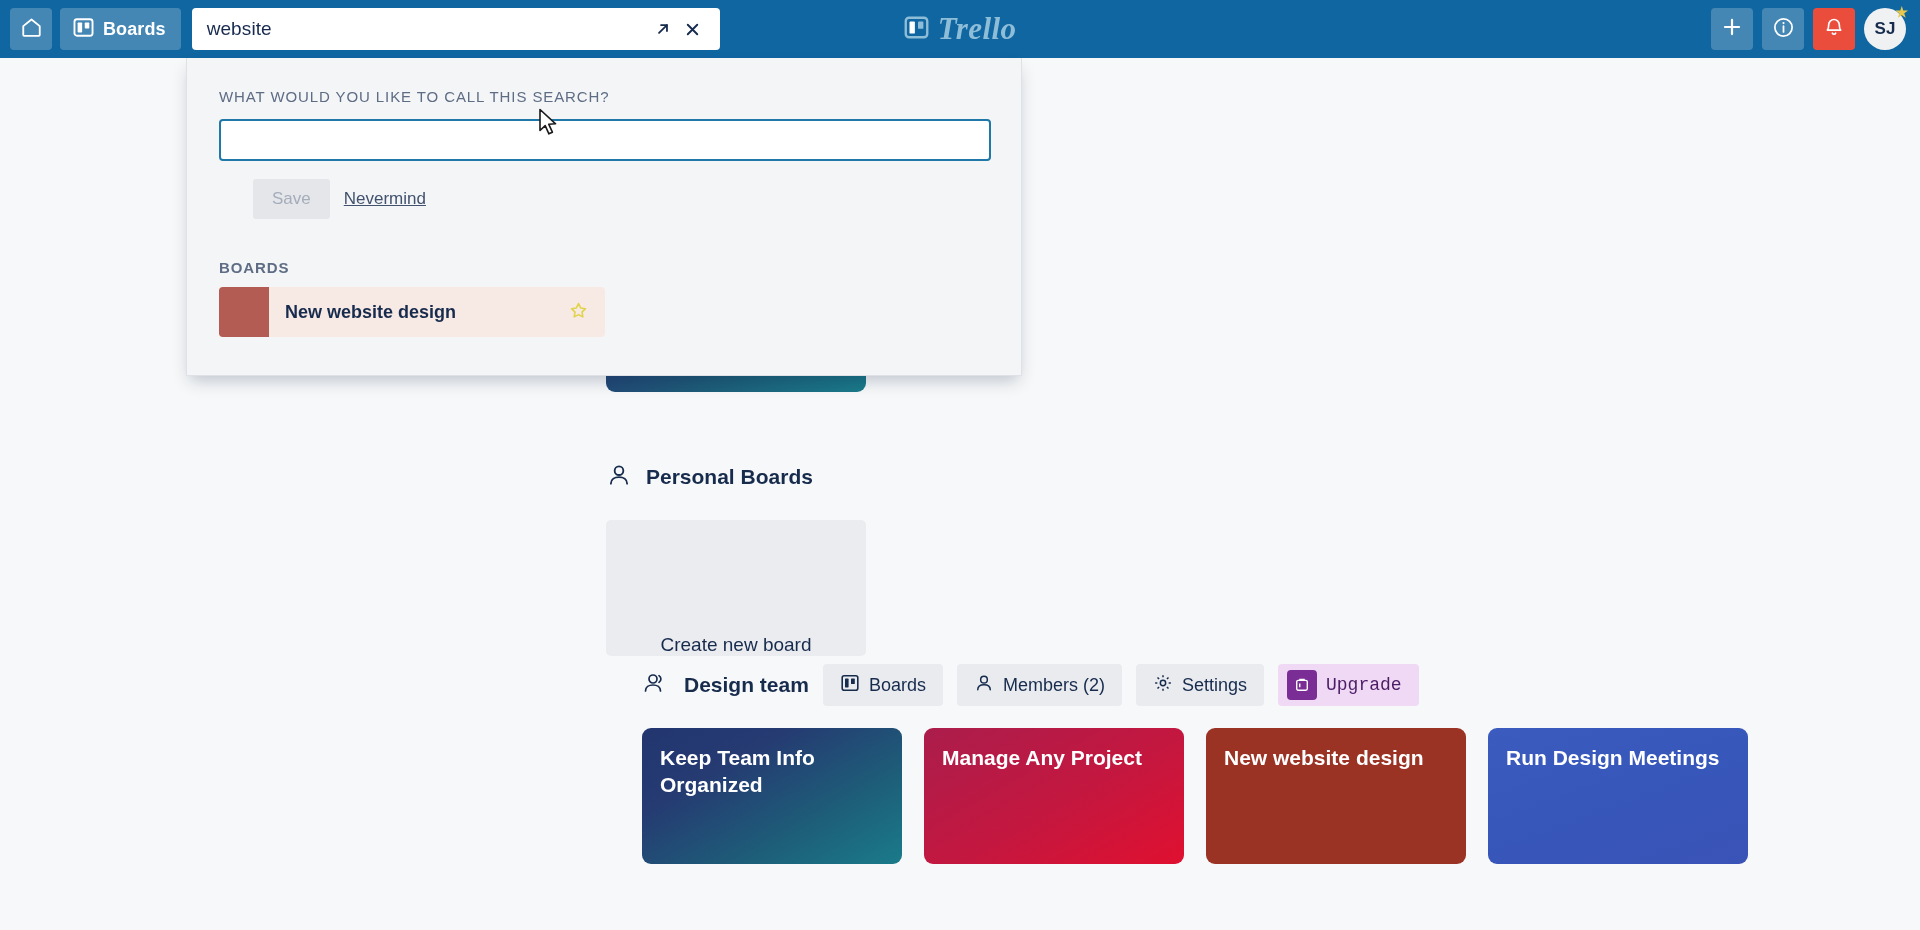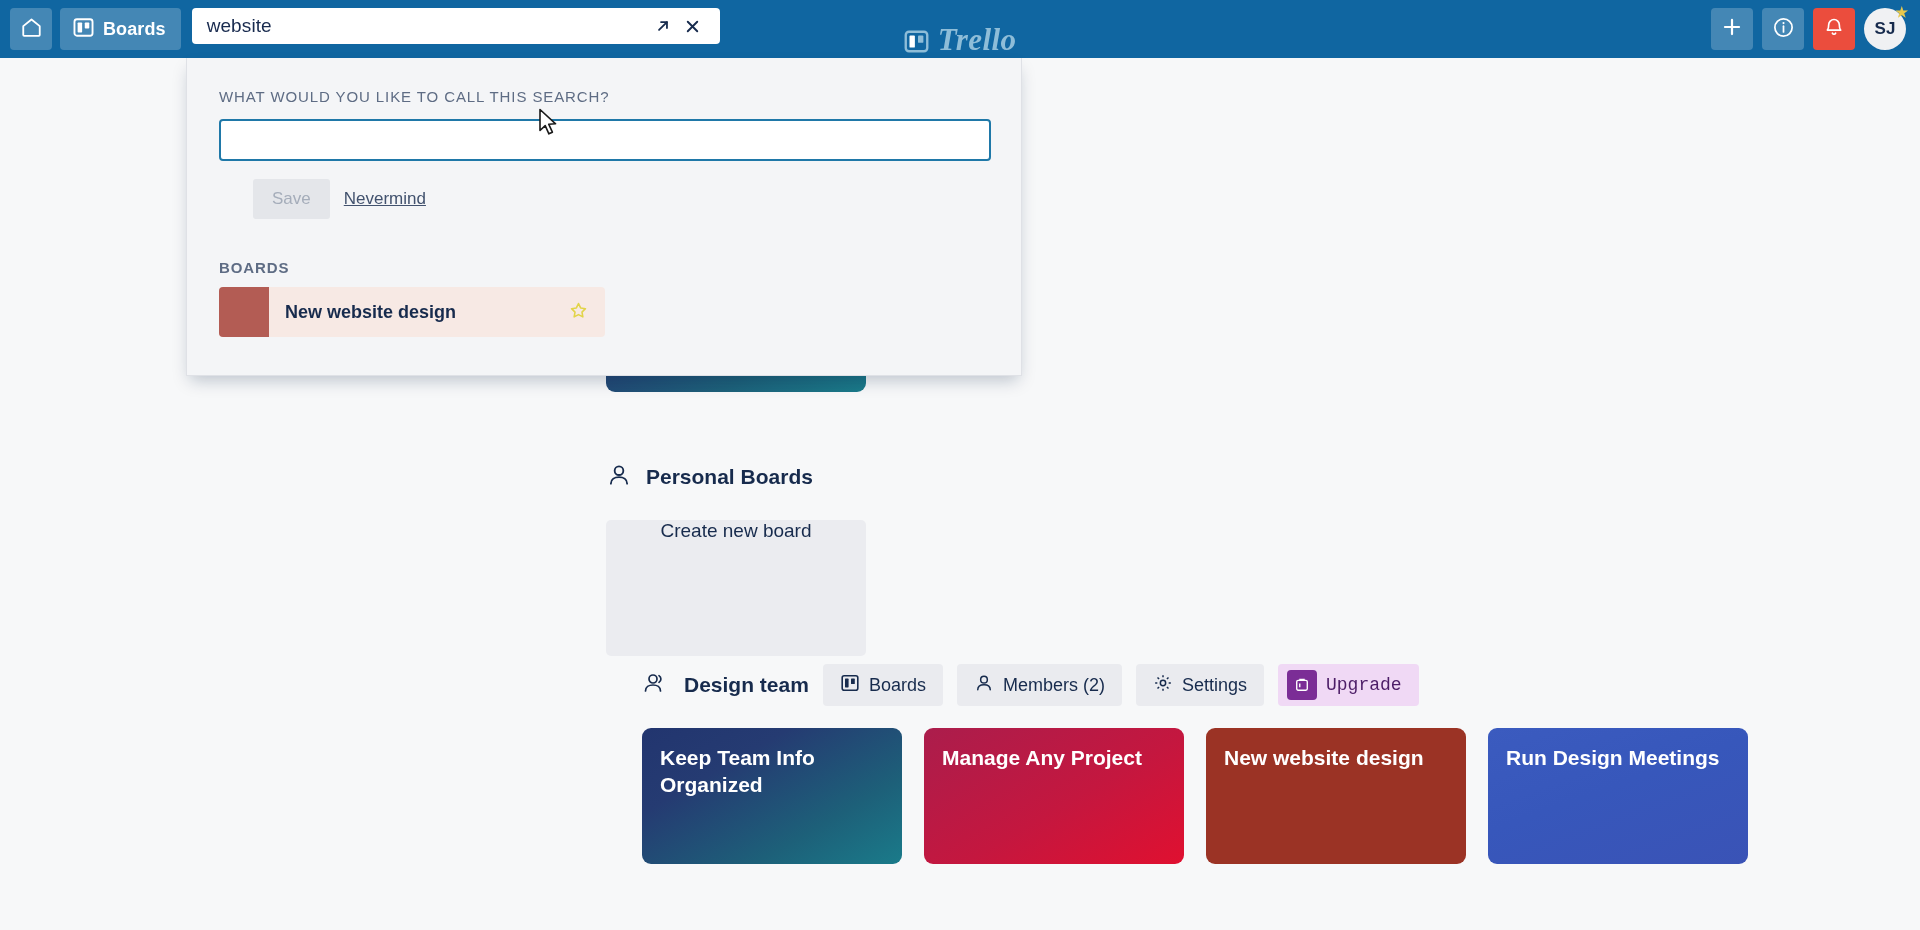--- a/index.html
+++ b/index.html
@@ -49,21 +49,21 @@
   }
 
   .search-wrap {
     position: relative;
     margin-left: 11px;
     width: 528px;
     height: 42px;
     flex: none;
   }
   .search-box {
-    width: 528px; height: 36px;
+    width: 528px; height: 42px;
     background: #ffffff;
     border-radius: 4px;
     display: flex;
     align-items: center;
     padding: 0 12px 0 15px;
   }
   .search-text {
     flex: 1;
     font-size: 19px;
     color: #182a4e;
@@ -74,21 +74,21 @@
     display: flex; align-items: center; justify-content: center;
     cursor: pointer;
     flex: none;
   }
 
   .logo {
     position: absolute;
     left: 0; right: 0;
     top: 0; height: 58px;
     display: flex;
-    align-items: flex-end;
+    align-items: center;
     justify-content: center;
     gap: 9px;
     pointer-events: none;
   }
   .logo-word {
     color: #8ebdd8;
     font-family: "Liberation Serif", serif;
     font-style: italic;
     font-weight: bold;
     font-size: 31px;
@@ -293,21 +293,21 @@
     display: flex; align-items: center; justify-content: center;
     flex: none;
   }
 
   .create-tile {
     width: 260px;
     height: 136px;
     border-radius: 5px;
     background: #ebecf0;
     display: flex;
-    align-items: flex-start;
+    align-items: flex-end;
     justify-content: center;
     font-size: 19px;
     color: #172b4d;
     cursor: pointer;
   }
   .tile-row {
     display: flex;
     gap: 22px;
   }
 

